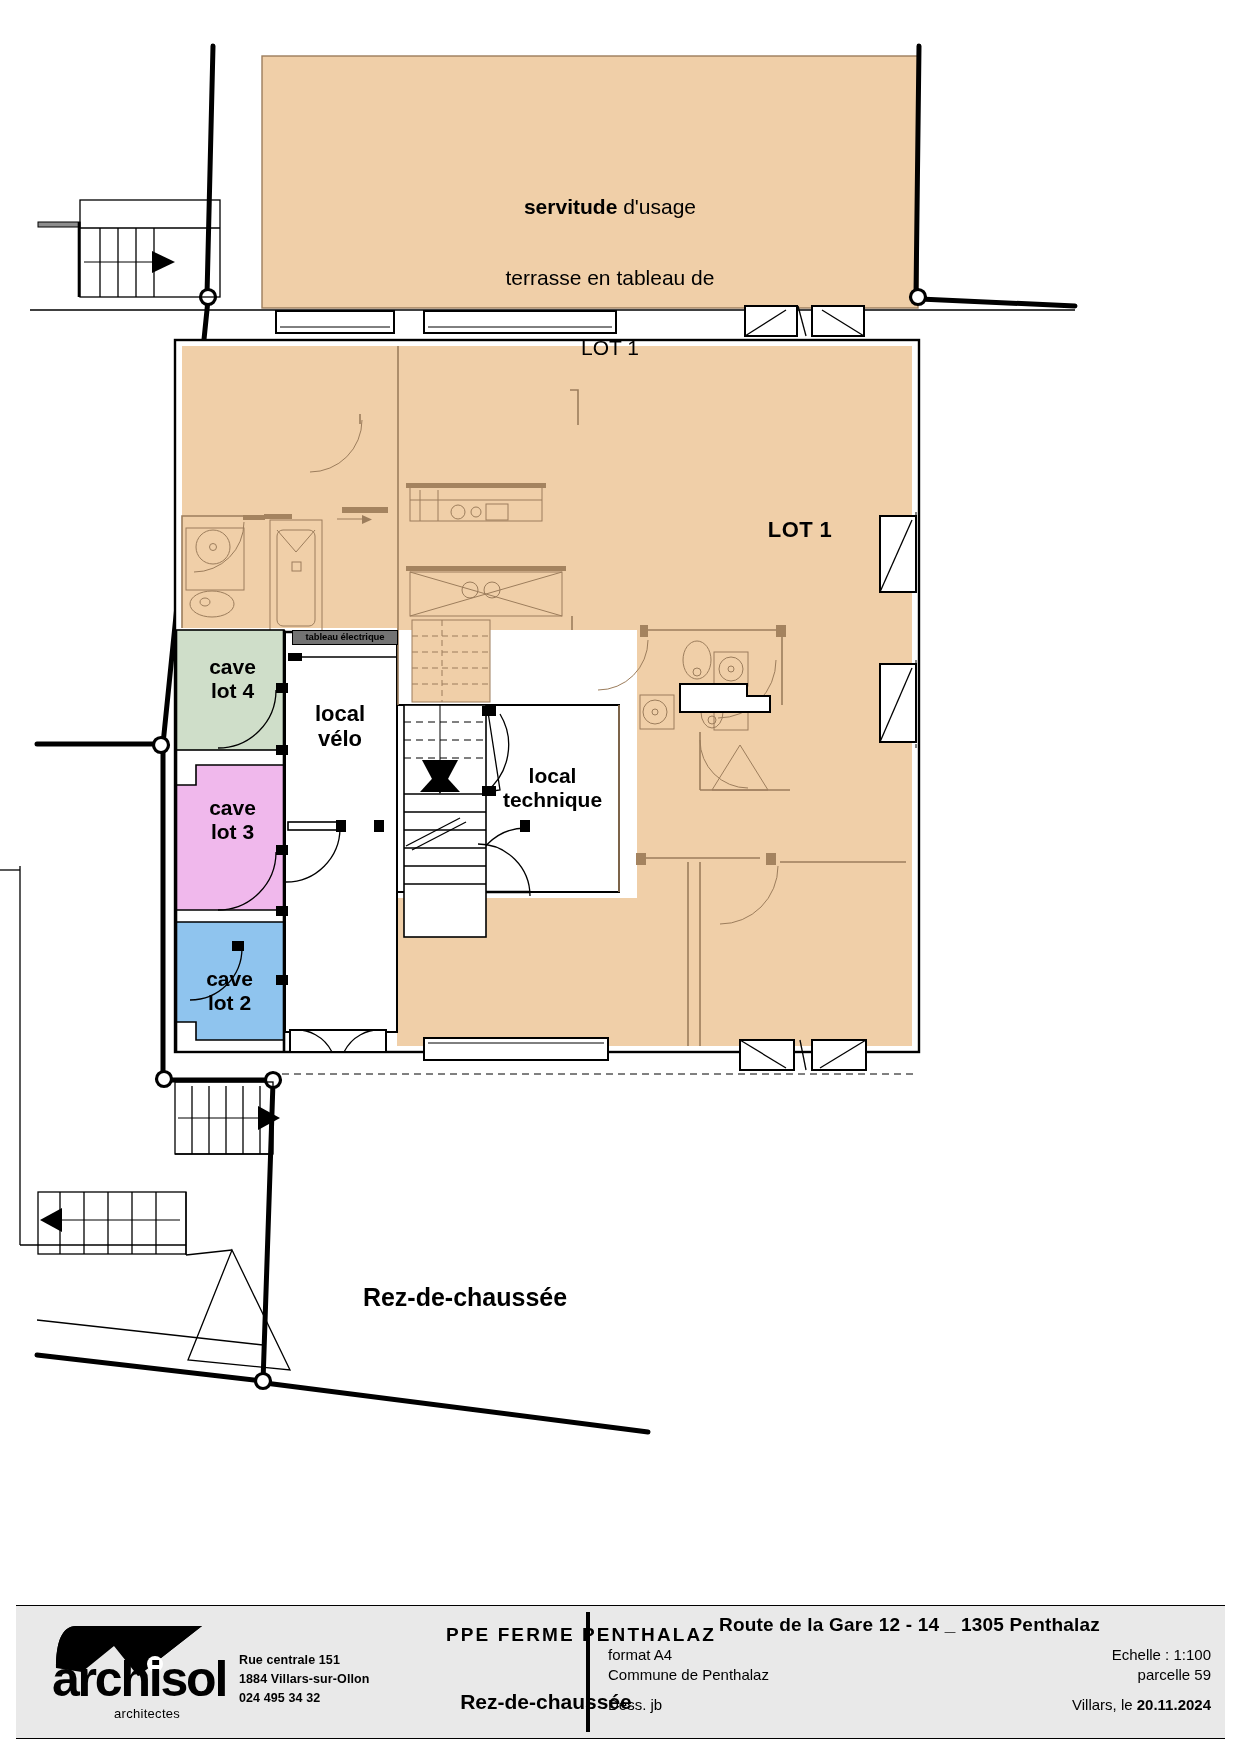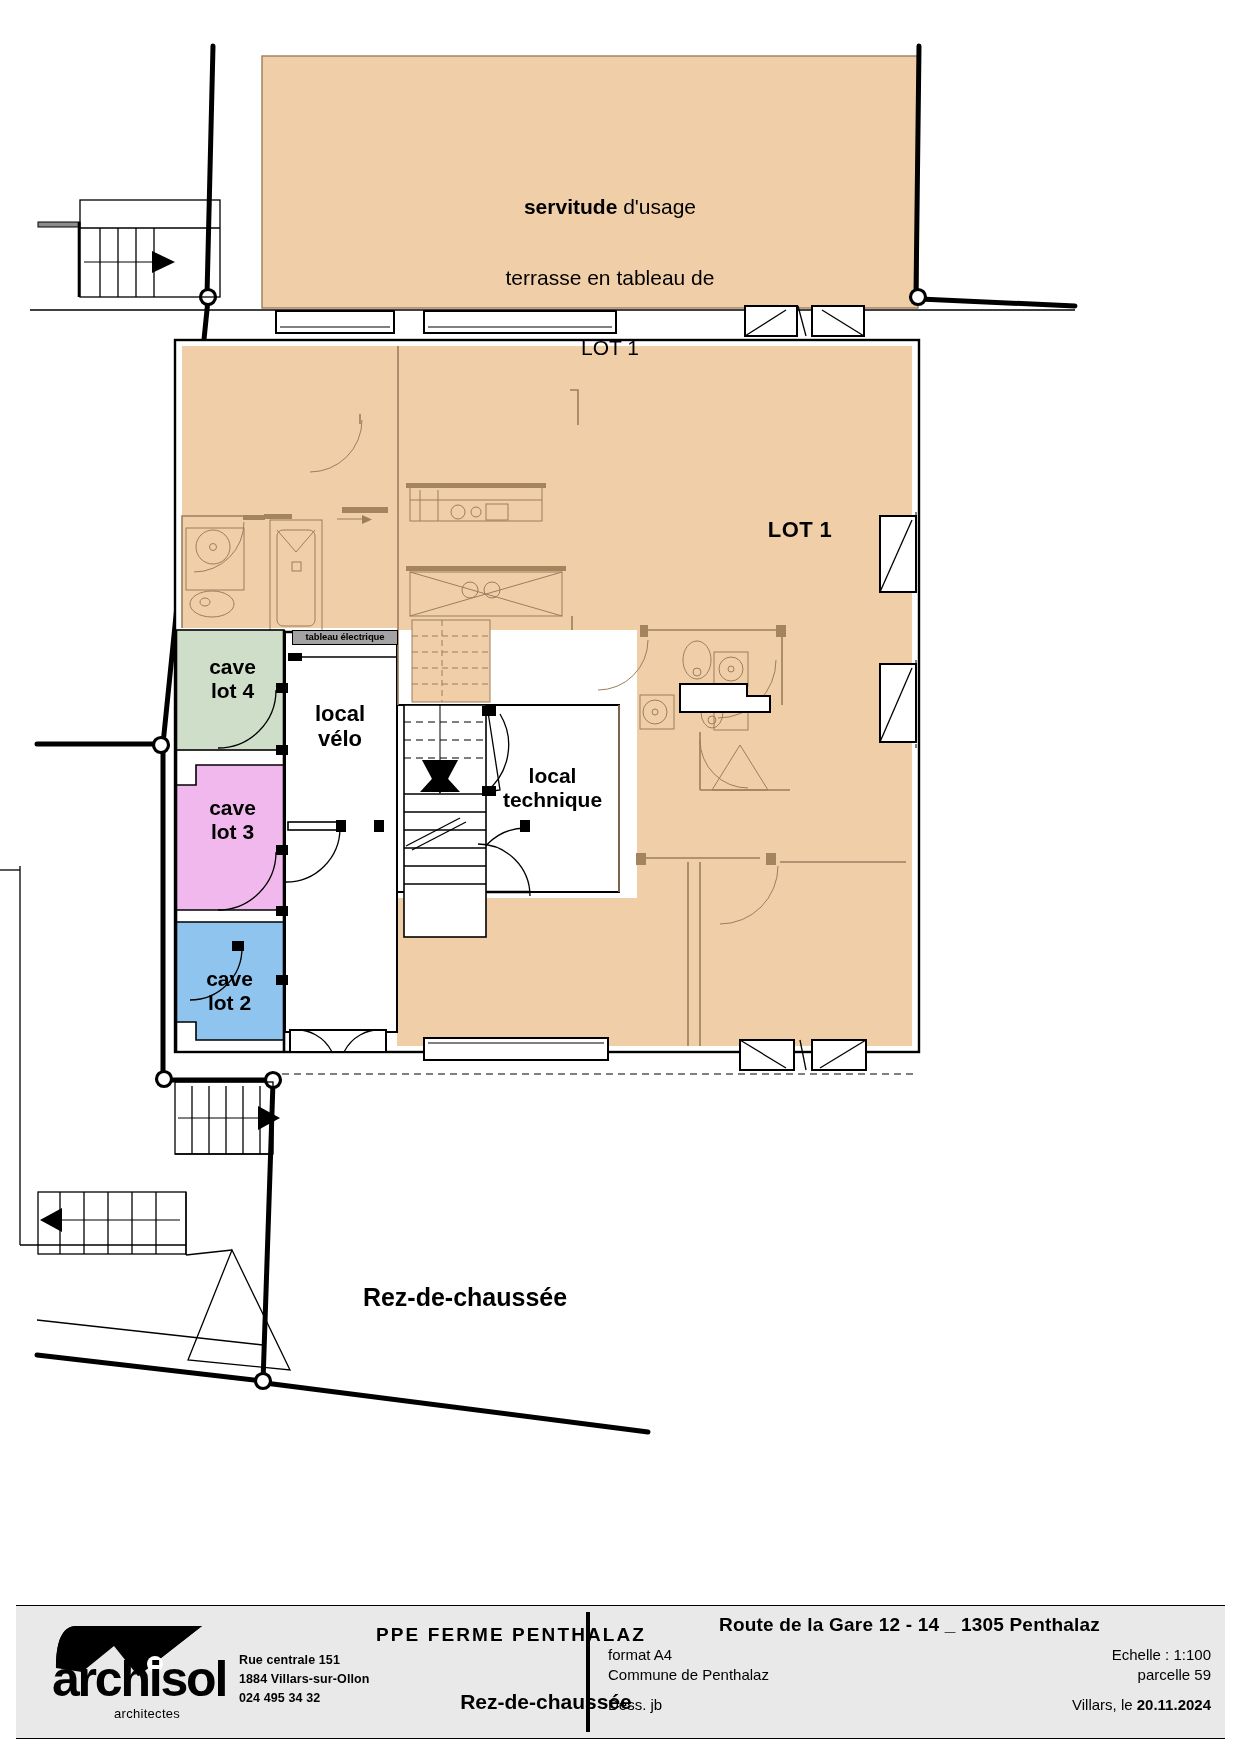--- a/index.html
+++ b/index.html
@@ -13,39 +13,39 @@
   .lbl.servitude{left:400px;top:148px;width:420px;font-size:21px;}
   .lbl.servitude b{font-weight:bold;}
   .lbl.lot1{left:700px;top:518px;width:200px;font-size:22px;font-weight:bold;letter-spacing:.4px;}
   .lbl.cave4{left:175px;top:655px;width:115px;font-size:21px;font-weight:bold;}
   .lbl.cave3{left:175px;top:796px;width:115px;font-size:21px;font-weight:bold;}
   .lbl.cave2{left:172px;top:967px;width:115px;font-size:21px;font-weight:bold;}
   .lbl.velo{left:280px;top:702px;width:120px;font-size:22px;font-weight:bold;}
   .lbl.tech{left:470px;top:764px;width:165px;font-size:21px;font-weight:bold;}
   .lbl.rdc{left:290px;top:1283px;width:350px;font-size:25px;font-weight:bold;text-align:center;}
   .lbl.tableau{left:292px;top:630px;width:100px;font-size:9.5px;font-weight:bold;
-               border:1px solid #000;background:#a3a3a3;padding:1px 2px;letter-spacing:-.1px;}
+               border:1px solid #000;background:#737373;padding:1px 2px;letter-spacing:-.1px;}
 
   
   #titleblock{position:absolute;left:16px;top:1605px;width:1209px;height:132px;
               border-top:1.5px solid #000;border-bottom:1.5px solid #000;
               background:#e9e9e9;display:flex;}
   #tb-left{width:570px;position:relative;display:flex;align-items:center;}
   #tb-divider{width:4px;background:#000;margin:6px 0;}
   #tb-right{flex:1;position:relative;padding:8px 14px 8px 18px;}
 
   .logo-wrap{position:relative;width:165px;height:104px;margin-left:36px;}
   .logo-word{position:absolute;left:0;top:34px;font-size:50px;font-weight:bold;
              letter-spacing:-2.2px;line-height:1;}
   .logo-sub{position:absolute;left:62px;top:86px;font-size:13px;letter-spacing:.3px;}
 
   .addr{margin-left:22px;font-size:12.5px;font-weight:bold;line-height:1.52;
         letter-spacing:.1px;align-self:center;padding-top:14px;}
 
-  .proj-title{position:absolute;left:360px;top:18px;width:340px;text-align:left;
+  .proj-title{position:absolute;left:360px;top:18px;width:340px;text-align:right;
               font-size:19px;font-weight:bold;letter-spacing:2.1px;}
   .proj-sub{position:absolute;left:360px;top:84px;width:340px;text-align:center;
             font-size:21px;font-weight:bold;}
 
   .r-head{font-size:19px;font-weight:bold;text-align:center;letter-spacing:.2px;margin-bottom:9px;}
   .r-row{display:flex;justify-content:space-between;font-size:15px;line-height:1.35;}
   .r-row.last{margin-top:9px;}
   .r-row b{font-weight:bold;}
 </style>
 </head>

